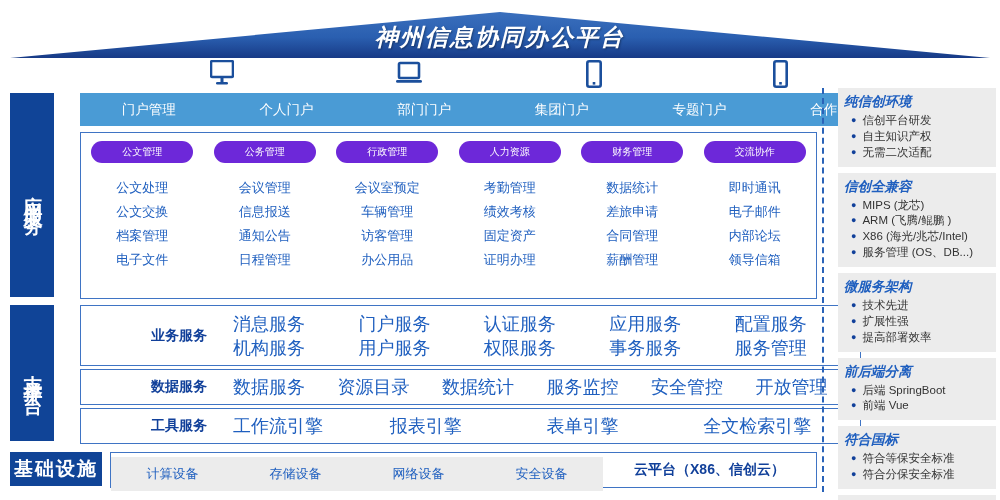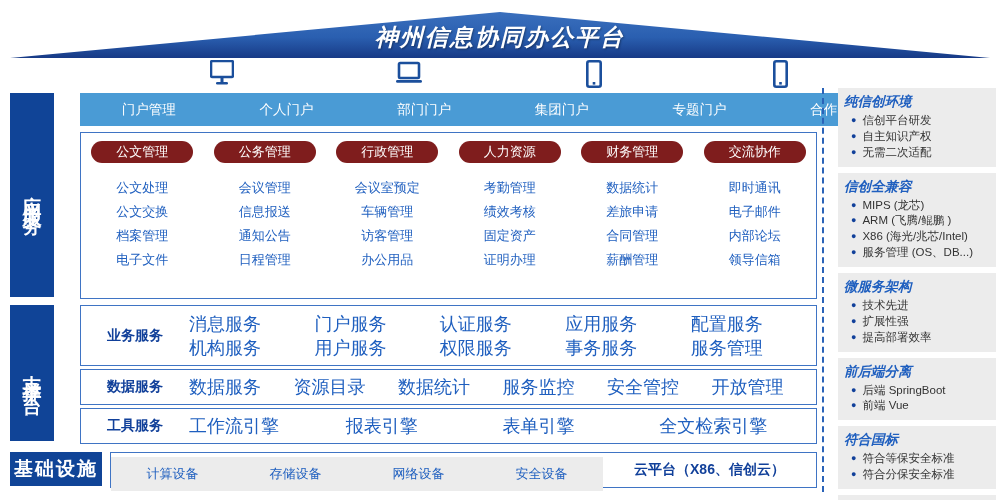--- a/index.html
+++ b/index.html
@@ -25,49 +25,50 @@
   
   .devices{position:absolute;left:0;top:60px;width:1000px;height:30px;}
   .dev{position:absolute;top:0;}
   .dev svg{display:block;}
 
   
   .rail{
     position:absolute;background:#104497;color:#fff;
     display:flex;align-items:center;justify-content:center;
     font-weight:bold;
+    font-family:Liberation Mono, monospace;
   }
   .rail-v{width:44px;writing-mode:vertical-rl;letter-spacing:7px;font-size:19px;}
   .rail-h{font-size:19px;letter-spacing:2px;}
 
   
   .portal{
     position:absolute;left:80px;top:93px;width:826px;height:33px;
     background:#4a9bd5;display:flex;align-items:center;
   }
   .portal-item{flex:1;text-align:center;color:#fff;font-size:13.5px;}
 
   
   .app-panel{
     position:absolute;left:80px;top:132px;width:735px;height:165px;
     border:1.5px solid #3f74c4;background:#fff;
     display:flex;
   }
   .app-col{flex:1;display:flex;flex-direction:column;align-items:center;padding-top:8px;}
   .pill{
-    width:102px;height:22px;border-radius:11px;background:#7f1d1d;
-    color:#fff;font-size:13px;display:flex;align-items:center;justify-content:center;
+    width:102px;height:22px;border-radius:11px;background:#6d28d9;
+    color:#fff;font-size:10px;display:flex;align-items:center;justify-content:center;
     margin-bottom:7px;
   }
   .app-item{font-size:13px;color:#1f5fbf;line-height:1;margin-top:11px;}
 
   
   .sup-row{
     position:absolute;left:80px;border:1.5px solid #3f74c4;background:#fff;
-    display:flex;align-items:center;
+    display:flex;align-items:center;padding-left:44px;
   }
   .sup-label{width:108px;text-align:center;font-size:14px;font-weight:bold;color:#11409a;flex:none;}
   .sup-cells{flex:1;display:flex;}
   .sup-cell{flex:1;text-align:left;font-size:18px;color:#1f5fbf;}
   .sup-cell .l2{}
 
   
   .infra{
     position:absolute;left:110px;top:452px;width:705px;height:34px;
     border:1.5px solid #3f74c4;background:#fff;display:flex;align-items:center;

